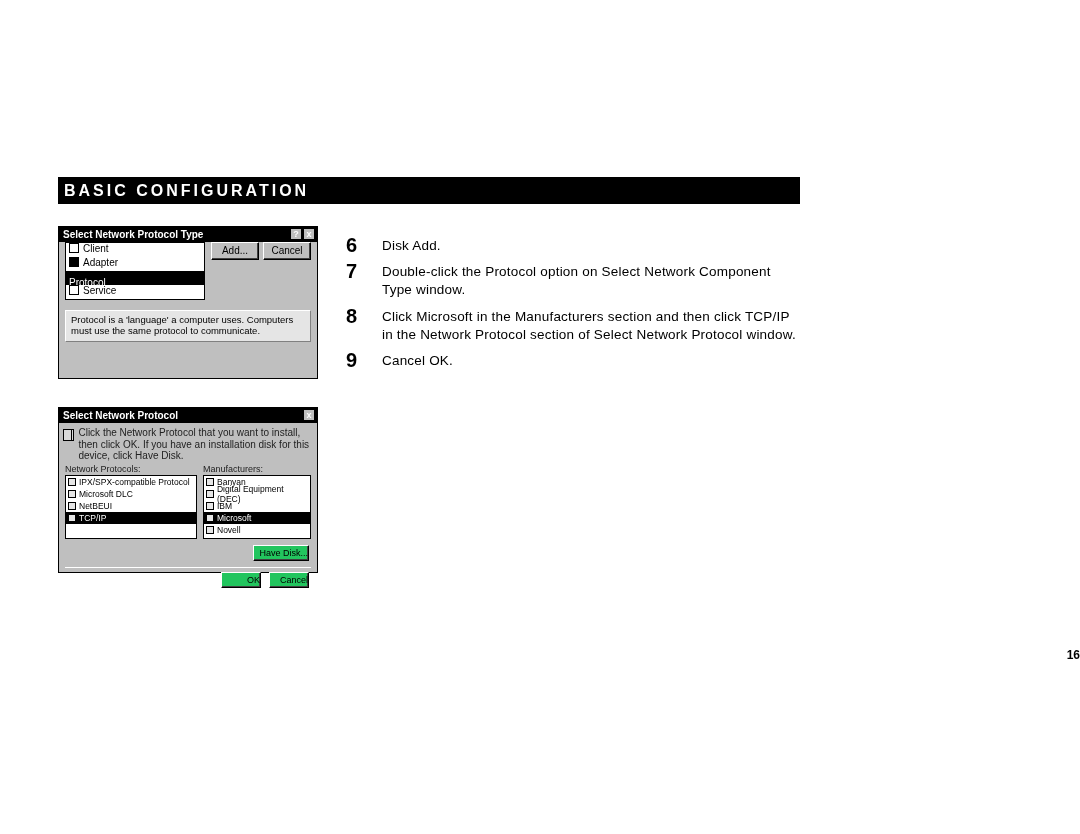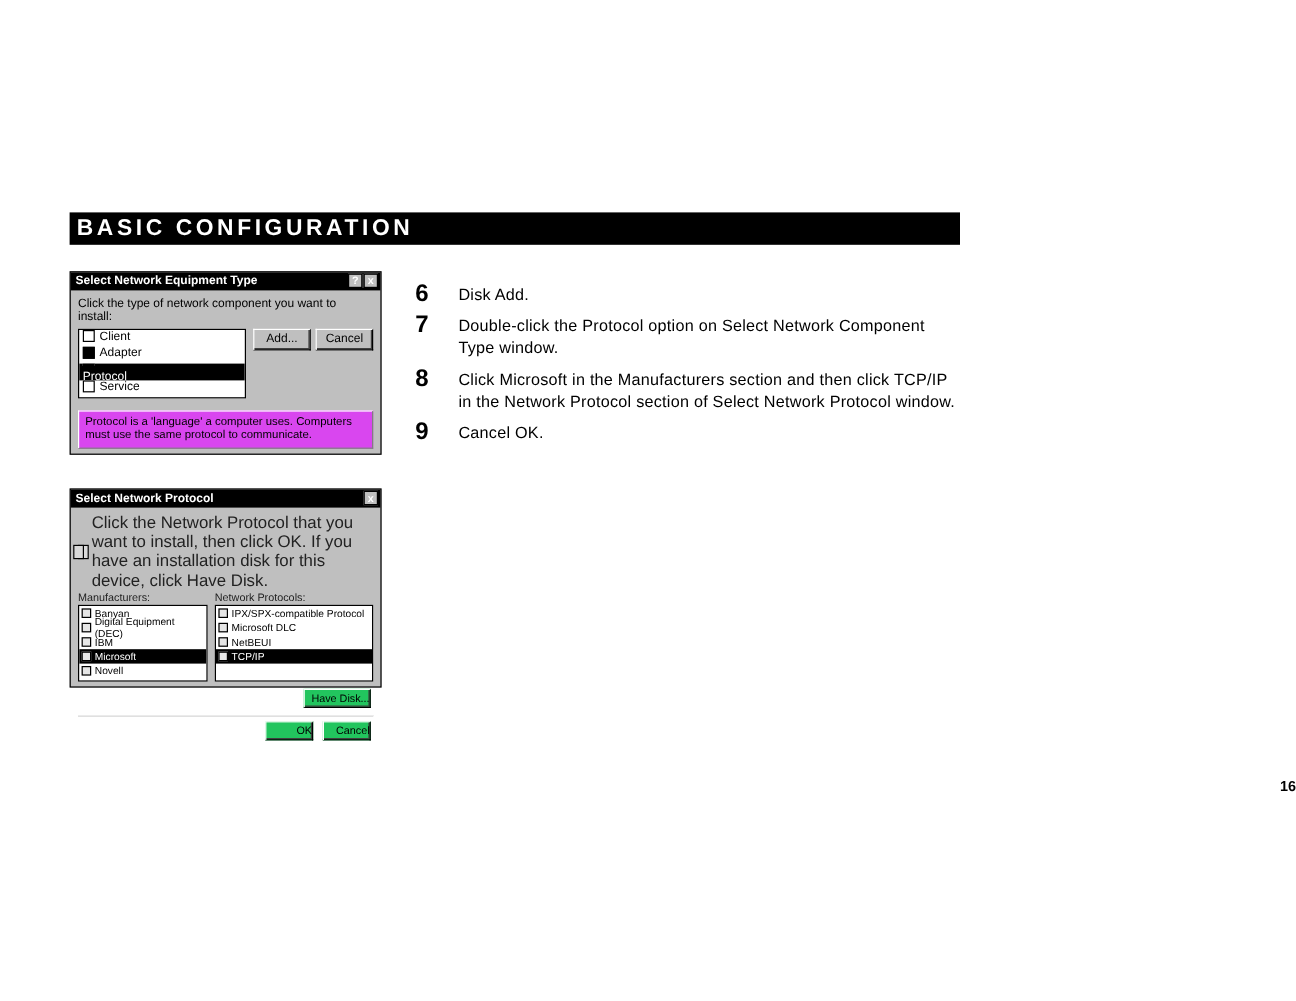--- a/index.html
+++ b/index.html
@@ -12,21 +12,21 @@
   .section-bar {
     position: absolute;
     left: 58px;
     top: 177px;
     width: 742px;
     height: 27px;
     background: #000;
     color: #fff;
     font-weight: bold;
     letter-spacing: 3px;
-    font-size: 19px;
+    font-size: 16px;
     padding-left: 6px;
     line-height: 27px;
   }
   .shots {
     position: absolute;
     left: 58px;
     top: 226px;
     width: 260px;
   }
   
@@ -75,29 +75,29 @@
     background: #bfbfbf;
     border: 1px solid #000;
     border-top-color: #fff; border-left-color: #fff;
     box-shadow: inset -1px -1px 0 #404040;
     font-size: 10px; text-align: center; line-height: 16px;
   }
   .hint {
     margin: 4px 6px 6px 6px;
     border: 1px solid #808080;
     border-top-color: #fff; border-left-color: #fff;
-    background: #d946ef;
+    background: #e5e5e5;
     padding: 4px 5px;
     font-size: 9.5px;
     line-height: 1.15;
   }
   
   .dlg2 { width: 260px; height: 166px; }
   .blur { filter: blur(0.3px); margin-top: 28px; }
-  .icorow { display: flex; gap: 6px; padding: 4px 6px 2px 6px; font-size: 14px; line-height: 1.15; color: #222; align-items: center; }
+  .icorow { display: flex; gap: 6px; padding: 4px 6px 2px 6px; font-size: 10px; line-height: 1.15; color: #222; }
   .neticon { width: 18px; height: 14px; position: relative; }
   .neticon:before { content:""; position:absolute; left:0; top:2px; width:7px; height:10px; border:1px solid #000; background:#d9d9d9; }
   .neticon:after { content:""; position:absolute; right:0; top:2px; width:7px; height:10px; border:1px solid #000; background:#d9d9d9; }
   .d2lists { display: flex; gap: 6px; padding: 0 6px 4px 6px; }
   .d2col { flex: 1; display: flex; flex-direction: column; }
   .colhdr { font-size: 9px; color:#222; margin-bottom: 1px; }
   .lb2 { border: 1px solid #000; background:#fff; height: 64px; overflow:hidden; }
   .l2 { display:flex; align-items:center; gap:3px; height:12px; padding:0 2px; font-size:8.5px; }
   .l2.sel { background:#000; color:#fff; }
   .mk { width:8px; height:8px; border:1px solid #000; background:#e6e6e6; display:inline-block; }
@@ -137,27 +137,26 @@
 <body>
 
 <div class="page">
 
   <div class="section-bar">BASIC CONFIGURATION</div>
 
   <div class="shots">
 
     <div class="dlg dlg1">
       <div class="tbar">
-        <span>Select Network Equipment Type</span>
+        <span>Select Network Protocol Type</span>
         <div class="sysbtns">
           <div class="sysbtn">?</div>
           <div class="sysbtn">x</div>
         </div>
       </div>
-      <div class="prompt">Click the type of network component you want to install:</div>
       <div class="d1body">
         <div class="listbox">
           <div class="litem">
               <span class="ico"></span>
               <span>Client</span>
             </div>
           <div class="litem">
               <span class="ico dark"></span>
               <span>Adapter</span>
             </div>
@@ -183,20 +182,41 @@
         <span>Select Network Protocol</span>
         <div class="sysbtns">
           <div class="sysbtn">x</div>
         </div>
       </div>
       <div class="icorow">
         <div class="neticon"></div>
         <div>Click the Network Protocol that you want to install, then click OK. If you have an installation disk for this device, click Have Disk.</div>
       </div>
       <div class="d2lists">
+        <div class="d2col" style="flex:1.1">
+          <div class="colhdr">Network Protocols:</div>
+          <div class="lb2">
+            <div class="l2">
+                <span class="mk"></span>
+                <span>IPX/SPX-compatible Protocol</span>
+              </div>
+            <div class="l2">
+                <span class="mk"></span>
+                <span>Microsoft DLC</span>
+              </div>
+            <div class="l2">
+                <span class="mk"></span>
+                <span>NetBEUI</span>
+              </div>
+            <div class="l2 sel">
+                <span class="mk"></span>
+                <span>TCP/IP</span>
+              </div>
+          </div>
+        </div>
         <div class="d2col" style="flex:0.9">
           <div class="colhdr">Manufacturers:</div>
           <div class="lb2">
             <div class="l2">
                 <span class="mk"></span>
                 <span>Banyan</span>
               </div>
             <div class="l2">
                 <span class="mk"></span>
                 <span>Digital Equipment (DEC)</span>
@@ -209,41 +229,20 @@
                 <span class="mk"></span>
                 <span>Microsoft</span>
               </div>
             <div class="l2">
                 <span class="mk"></span>
                 <span>Novell</span>
               </div>
             <div class="l2">
                 <span class="mk"></span>
                 <span>SunSoft</span>
-              </div>
-          </div>
-        </div>
-        <div class="d2col" style="flex:1.1">
-          <div class="colhdr">Network Protocols:</div>
-          <div class="lb2">
-            <div class="l2">
-                <span class="mk"></span>
-                <span>IPX/SPX-compatible Protocol</span>
-              </div>
-            <div class="l2">
-                <span class="mk"></span>
-                <span>Microsoft DLC</span>
-              </div>
-            <div class="l2">
-                <span class="mk"></span>
-                <span>NetBEUI</span>
-              </div>
-            <div class="l2 sel">
-                <span class="mk"></span>
-                <span>TCP/IP</span>
               </div>
           </div>
         </div>
       </div>
       <div class="btnrow mid">
         <div class="wbtn2">Have Disk...</div>
       </div>
       <div class="sep"></div>
       <div class="btnrow">
         <div class="wbtn2 sm">OK</div>

